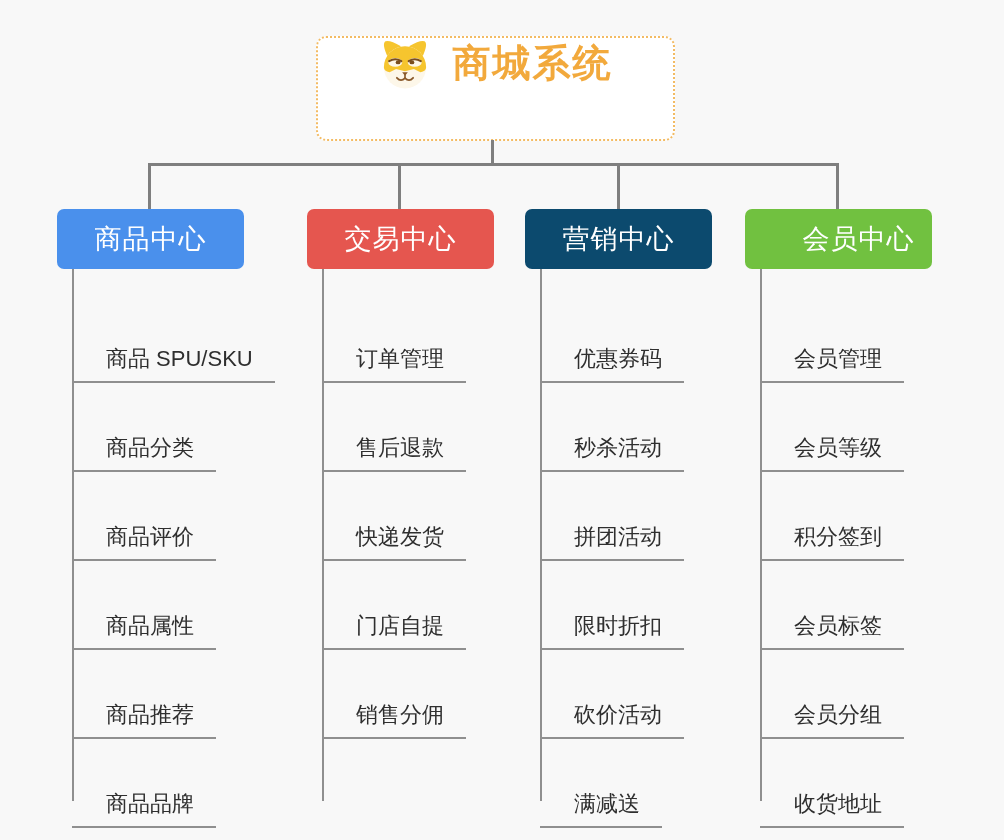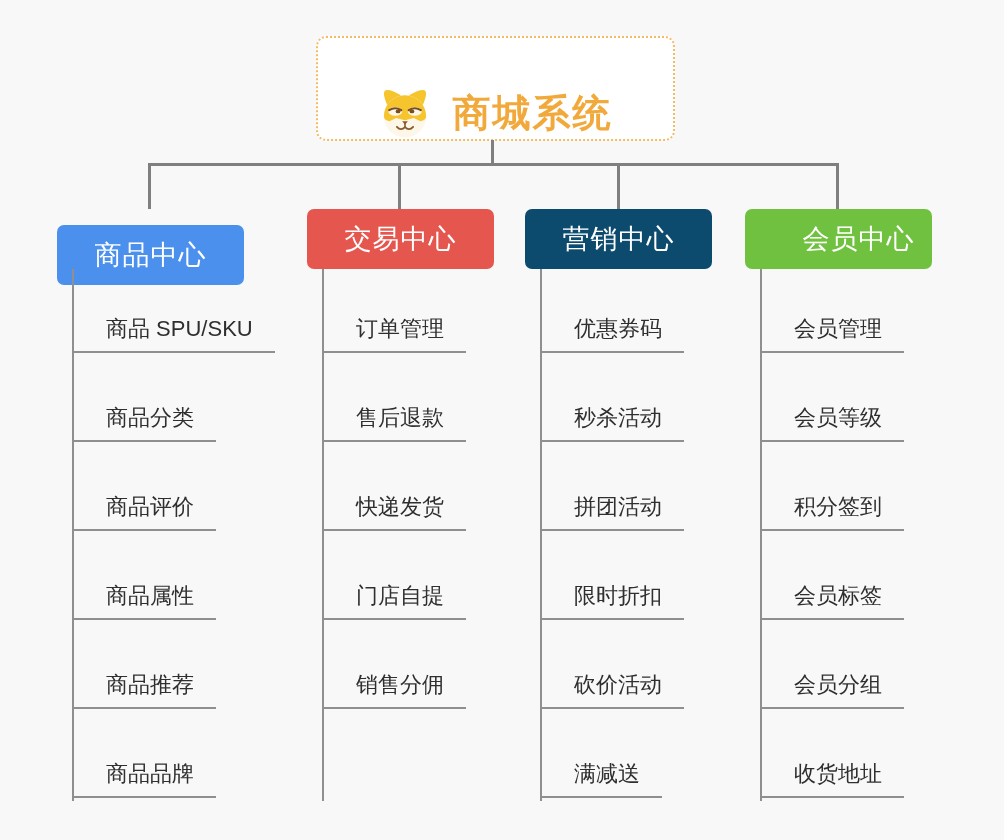--- a/index.html
+++ b/index.html
@@ -14,21 +14,21 @@
 
   
   .root-node {
     position: absolute;
     left: 316px; top: 36px;
     width: 359px; height: 105px;
     background: #ffffff;
     border: 2px dotted #f3bb63;
     border-radius: 10px;
     display: flex;
-    align-items: flex-end;
+    align-items: flex-start;
     justify-content: center;
     gap: 22px;
   }
   .root-title {
     color: #f2a93c;
     font-size: 38px;
     font-weight: 600;
     letter-spacing: 2px;
     white-space: nowrap;
   }
@@ -75,21 +75,21 @@
     width: max-content;
     min-width: 120px;
     border-bottom: 2px solid #8f8f8f;
     padding: 0 22px 8px 34px;
     font-size: 22px;
     line-height: 28px;
     color: #2f2f2f;
     margin-top: 51px;
     white-space: nowrap;
   }
-  .child-node:first-child { margin-top: 46px; }
+  .child-node:first-child { margin-top: 76px; }
 </style>
 </head>
 <body>
 
 <div id="canvas">
 
   <div class="root-node">
     <svg class="dog-icon" width="52" height="52" viewBox="0 0 64 64" aria-hidden="true">
 
       <path d="M11 24 Q3 7 8 4 Q13 2 27 10 Z" fill="#f6c52e"></path>
@@ -117,21 +117,21 @@
   </div>
 
   <div class="conn conn-stub"></div>
   <div class="conn conn-hline"></div>
   <div class="conn conn-drop drop-0"></div>
   <div class="conn conn-drop drop-1"></div>
   <div class="conn conn-drop drop-2"></div>
   <div class="conn conn-drop drop-3"></div>
 
   <div class="branch branch-0">
-    <div class="branch-header" style="background-color: rgb(74, 144, 236); margin-top: 16px;">商品中心</div>
+    <div class="branch-header" style="background-color: rgb(74, 144, 236);">商品中心</div>
     <div class="branch-trunk"></div>
     <div class="branch-items">
       <div class="child-node">商品 SPU/SKU</div>
       <div class="child-node">商品分类</div>
       <div class="child-node">商品评价</div>
       <div class="child-node">商品属性</div>
       <div class="child-node">商品推荐</div>
       <div class="child-node">商品品牌</div>
     </div>
   </div>

